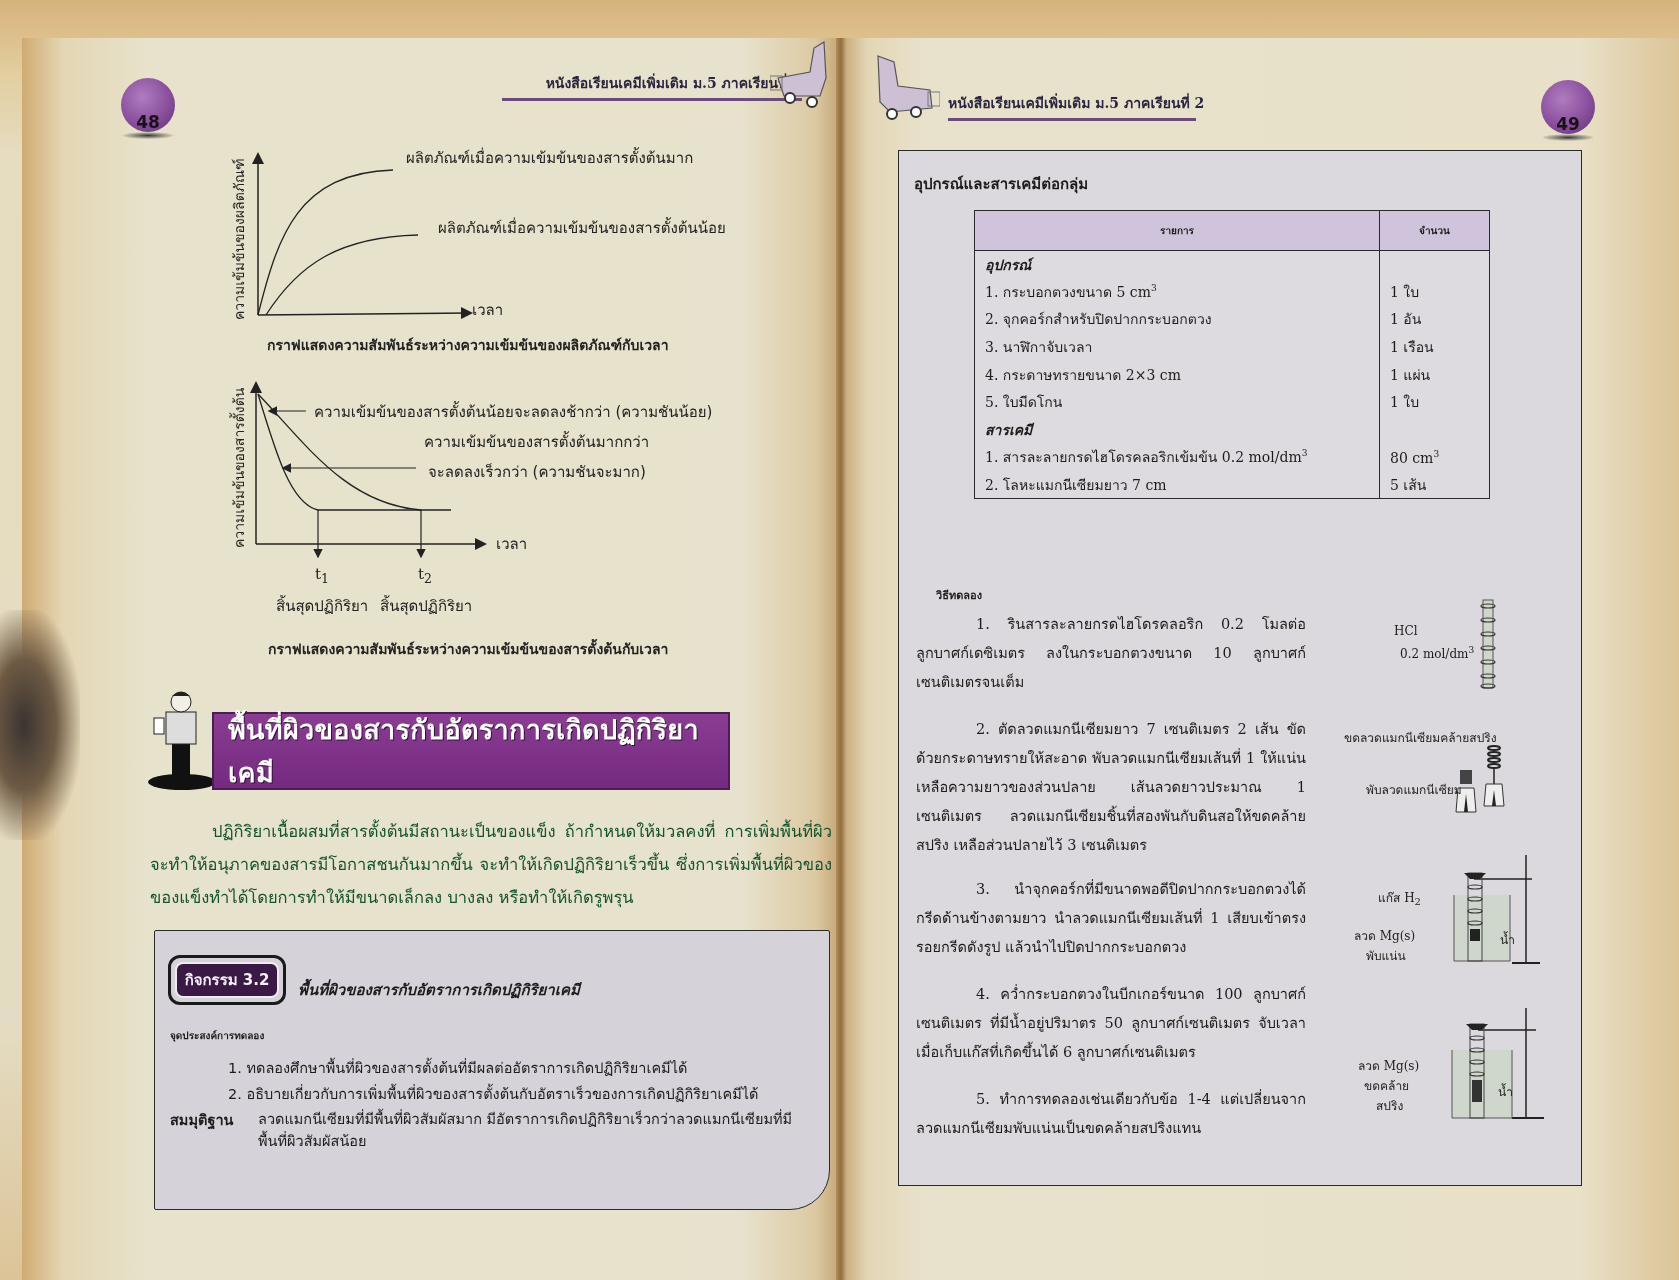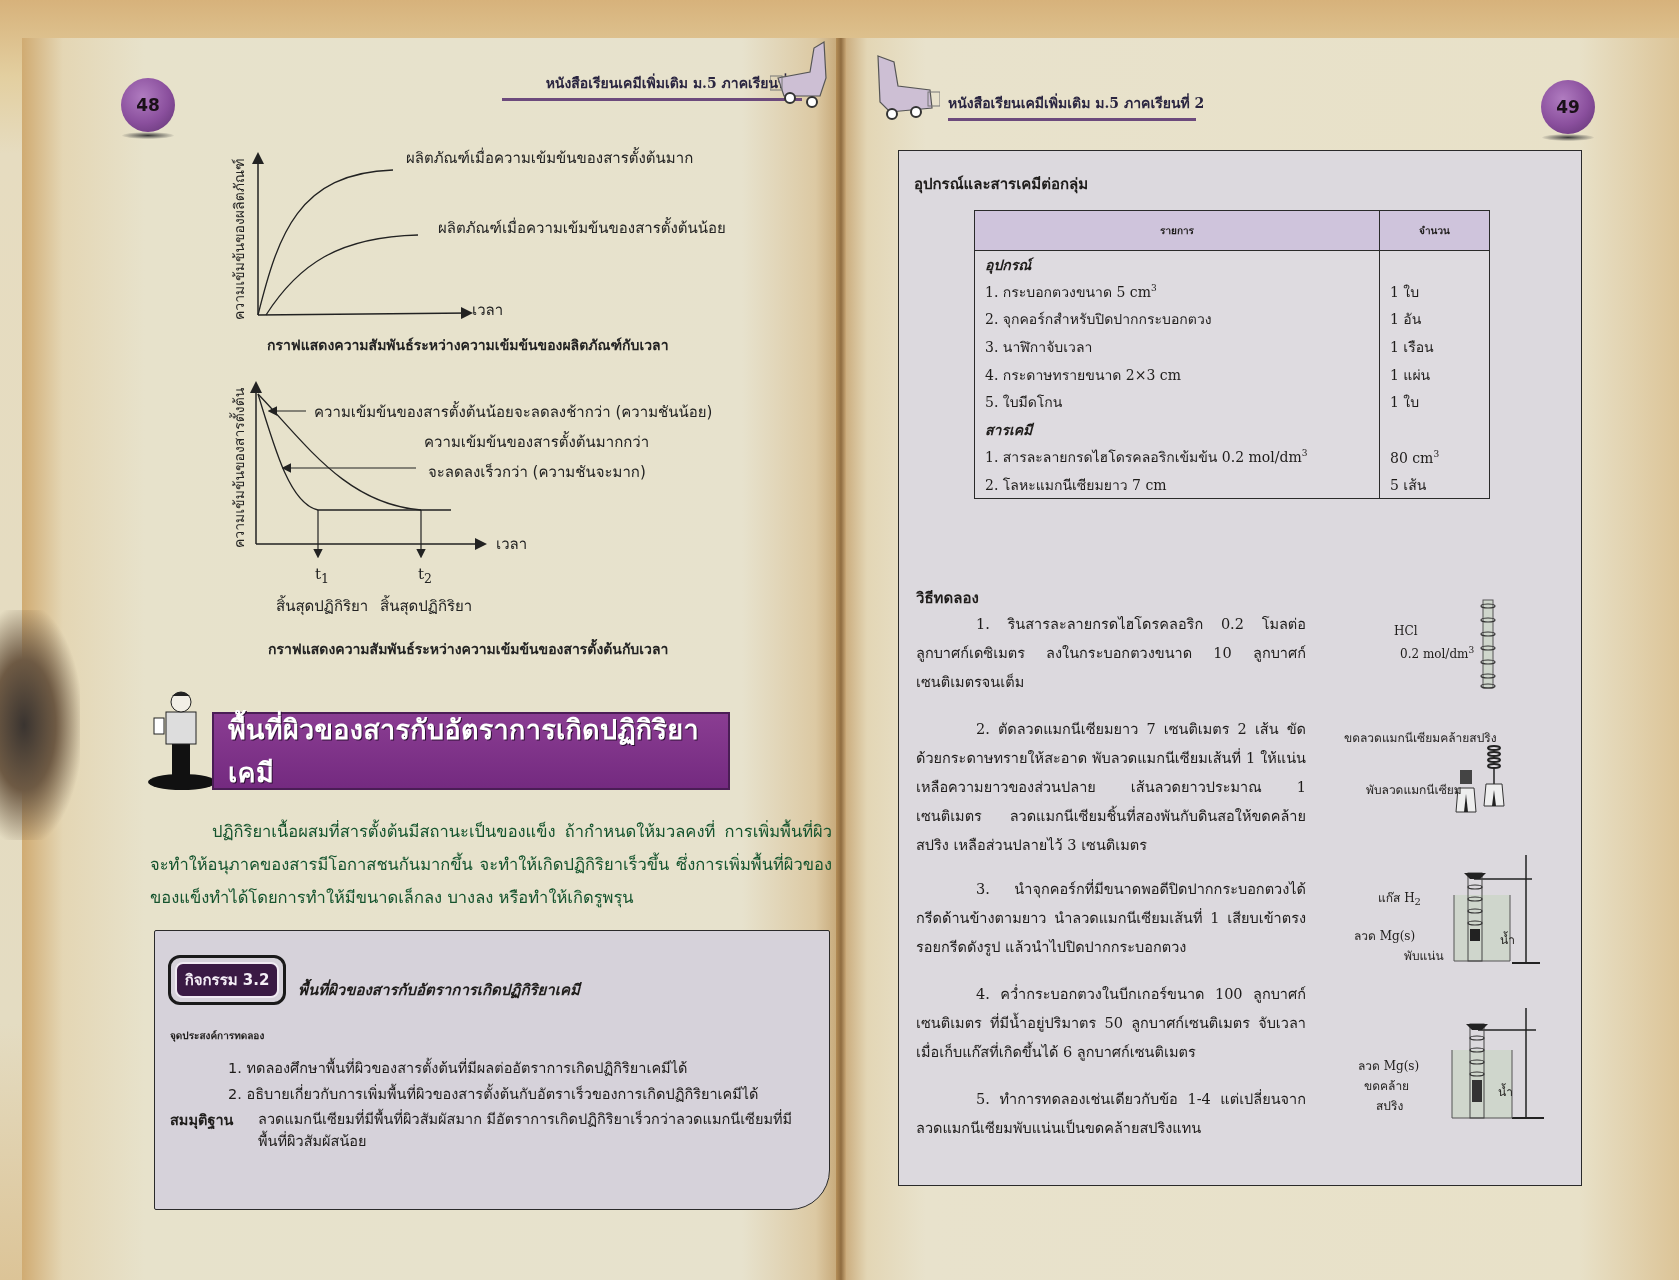--- a/index.html
+++ b/index.html
@@ -31,21 +31,21 @@
   }
   .spine {
     position: absolute; left: 836px; top: 38px; width: 10px; height: 1242px;
     background: linear-gradient(90deg, #b48d56, #8f6c40, #c9a877);
   }
 
   
   .page-num {
     position: absolute; width: 54px; height: 54px; border-radius: 50%;
     background: radial-gradient(circle at 40% 35%, #b07cc0 0%, #8a4f9d 55%, #5e3270 100%);
-    display: flex; align-items: center; justify-content: center;
+    display: flex; align-items: flex-end; justify-content: center;
     font-family: "DejaVu Sans", sans-serif; font-weight: bold; font-size: 17px; color: #1a1018;
   }
   .page-num-shadow {
     position: absolute; width: 52px; height: 7px; border-radius: 50%;
     background: radial-gradient(ellipse, #3a3a3a 0%, rgba(60,60,60,0) 75%);
   }
 
   .running-head {
     position: absolute; font-family: "DejaVu Serif", serif; font-size: 14px; font-weight: bold; color: #2a2540;
     border-bottom: 3px solid #6c4a7c; padding-bottom: 4px; white-space: nowrap;
@@ -119,21 +119,21 @@
   table.mat th {
     background: #cfc4dc; font-family: "DejaVu Sans", sans-serif; font-size: 10px; font-weight: bold;
     height: 40px; border: 1.5px solid #2a2a2a;
   }
   table.mat td { border-left: 1.5px solid #2a2a2a; border-right: 1.5px solid #2a2a2a; height: 27.6px; padding: 0 10px; }
   table.mat tr:last-child td { border-bottom: 1.5px solid #2a2a2a; }
   table.mat td.qty { text-align: left; padding-right: 28px; width: 110px; }
   table.mat td.group { font-family: "DejaVu Sans", sans-serif; font-weight: bold; font-style: italic; }
   sup { font-size: 9px; }
 
-  .proc-heading { position: absolute; left: 916px; top: 586px; font-size: 15px; font-weight: bold; }
+  .proc-heading { position: absolute; left: 936px; top: 586px; font-size: 11px; font-weight: bold; }
   .step {
     position: absolute; left: 916px; width: 390px;
     font-family: "DejaVu Serif", serif; font-size: 14.5px; line-height: 29px; text-align: justify; color: #1e1c1a;
   }
   .step .indent { display: inline-block; width: 60px; }
 
   .diagram { position: absolute; }
   .diag-label { position: absolute; font-family: "DejaVu Serif", serif; font-size: 12px; white-space: nowrap; text-align: center; }
 </style>
 </head>
@@ -353,21 +353,21 @@
         <ellipse cx="35" cy="32" rx="7" ry="2"></ellipse>
         <ellipse cx="35" cy="44" rx="7" ry="2"></ellipse>
         <ellipse cx="35" cy="56" rx="7" ry="2"></ellipse>
         <ellipse cx="35" cy="68" rx="7" ry="2"></ellipse>
       </g>
     <rect x="30" y="74" width="10" height="12" fill="#222"></rect>
   </svg>
 </div>
 <div class="diag-label" style="left:1378px; top:888px;"><span>แก๊ส H</span><sub>2</sub></div>
 <div class="diag-label" style="left:1354px; top:926px;">ลวด Mg(s)</div>
-<div class="diag-label" style="left:1404px; top:946px;">พับแน่น</div>
+<div class="diag-label" style="left:1366px; top:946px;">พับแน่น</div>
 <div class="diag-label" style="left:1500px; top:930px;">น้ำ</div>
 
 <div class="diagram" style="left:1448px; top:1008px;">
   <svg width="100" height="112" viewBox="0 0 100 112">
     <line x1="78" y1="0" x2="78" y2="110" stroke="#222" stroke-width="1.5"></line>
     <line x1="64" y1="110" x2="96" y2="110" stroke="#222" stroke-width="2"></line>
     <line x1="30" y1="22" x2="88" y2="22" stroke="#222" stroke-width="1.5"></line>
     <path d="M4 42 L4 110 L64 110 L64 42" fill="#cfd6cc" stroke="#555"></path>
     <rect x="22" y="16" width="14" height="94" fill="none" stroke="#444"></rect>
     <path d="M18 16 L40 16 L34 22 L24 22 Z" fill="#222"></path>

